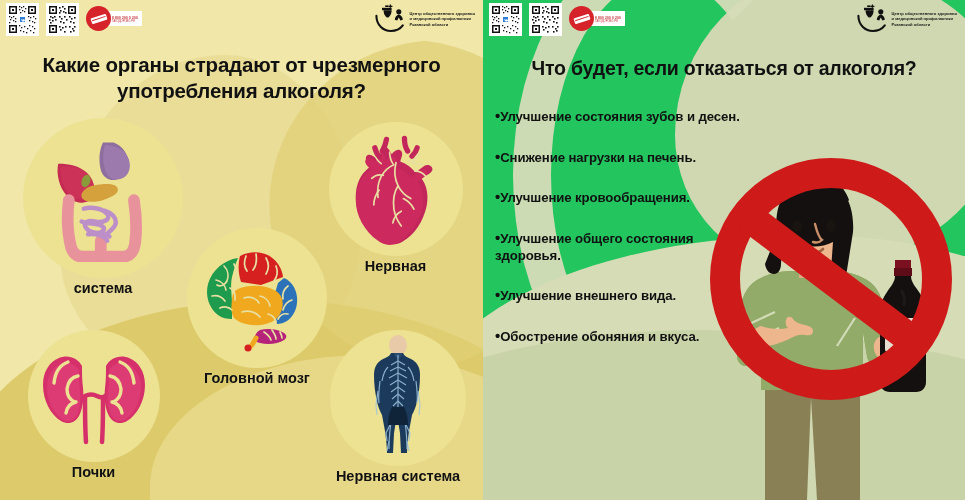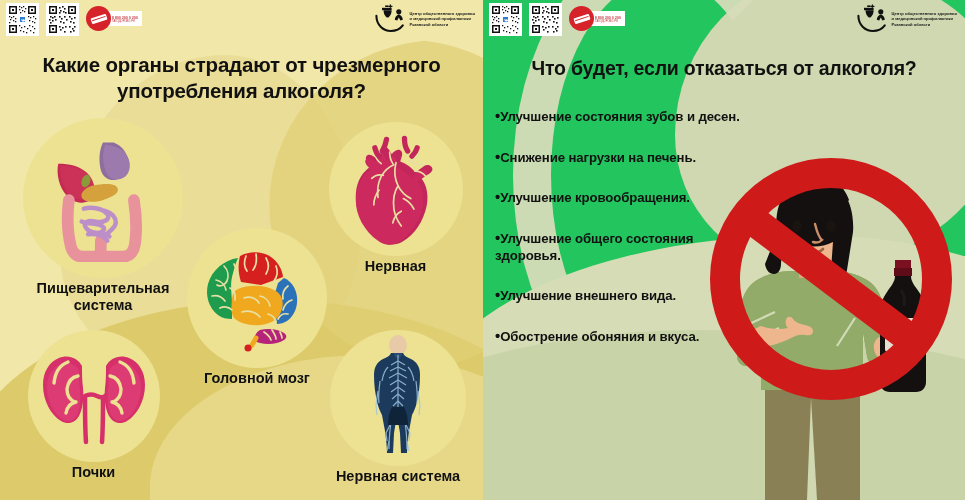--- a/index.html
+++ b/index.html
@@ -288,21 +288,20 @@
           <path d="M58 100c0 6 0 12-1 16" stroke="#e8929c" stroke-width="11" fill="none" stroke-linecap="round"></path>
           <g stroke="#bd8fc9" stroke-width="4.2" fill="none" stroke-linecap="round">
             <path d="M42 70c8-2 18 0 22 5s-4 9-12 7-12 3-6 8 16 1 20 6"></path>
             <path d="M40 82c6 3 16 1 20 5s-6 8-12 6"></path>
             <path d="M46 94c8-1 16 2 18 6"></path>
             <path d="M62 72c6 2 10 6 10 11s-6 8-10 12"></path>
           </g>
         </svg>
       </div>
       <div class="organ-label">
-        <div>Пищеварительная</div>
         <div>система</div>
       </div>
     </div>
 
     <div class="organ" id="organ-heart">
       <div class="organ-disc">
         <svg width="108" height="112" viewBox="0 0 100 106">
           <path d="M38 12c-1 6-3 10-7 12 0 0-6-6-9-2-2 3 2 7 4 10-7 4-13 13-14 25-1 16 7 33 22 44 7 5 15 6 22 2 12-7 20-20 23-34 2-11 0-20-5-26 3-2 8-4 10-7 2-4-3-7-7-5-3 2-6 5-9 6-3-4-8-8-14-10 1-4 3-7 1-10-3-3-7 0-9 3-2-4-5-8-8-8-3 0-2 5 0 0z" fill="#c2265a"></path>
           <path d="M36 14c0 6-2 10-6 13-4-4-8-4-9-1-1 3 3 6 5 9-8 5-13 14-14 26-1 15 7 31 21 41 6 5 14 5 20 1 11-7 19-19 22-32 2-11 0-19-5-25 4-2 8-5 10-8 1-3-3-5-6-3-4 2-7 5-10 7-4-5-9-8-15-10 1-4 2-7 0-9-3-2-6 1-8 4-1-5-4-9-5-13z" fill="#cc2a5e"></path>
           <g stroke="#e8dfa2" stroke-width="1.6" fill="none" stroke-linecap="round">

